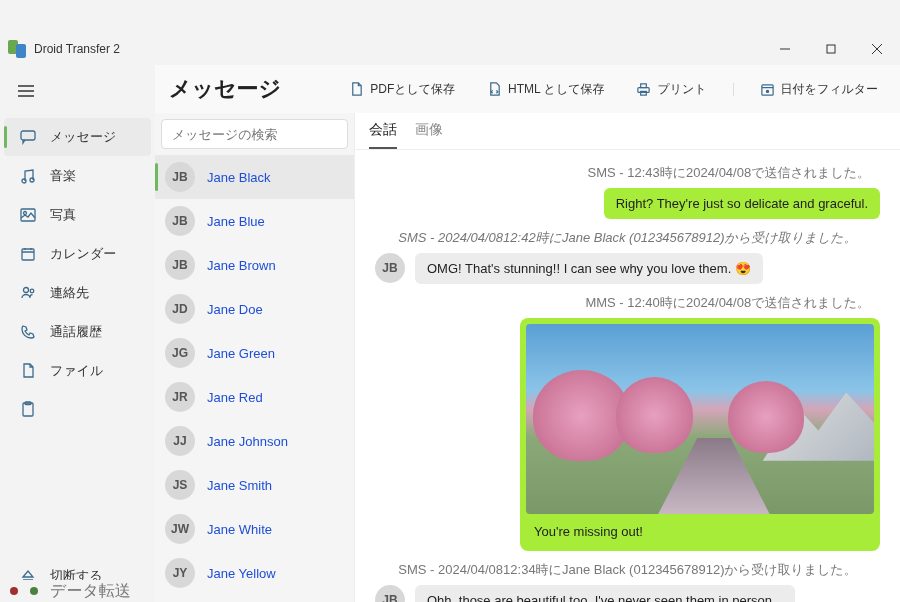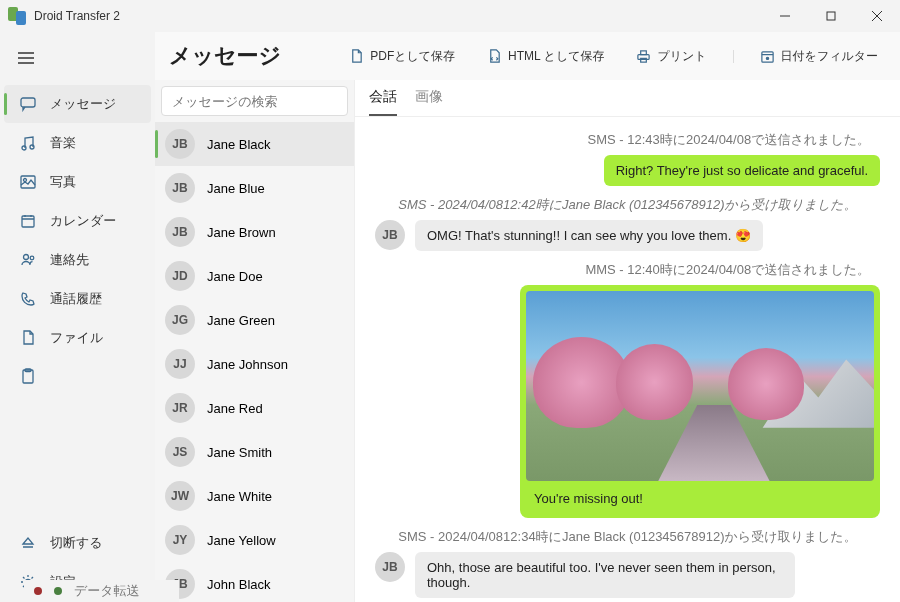--- a/index.html
+++ b/index.html
@@ -1,17 +1,17 @@
 <!DOCTYPE html>
 <html><head>
 <meta charset="utf-8">
 <style>
 * { box-sizing: border-box; margin: 0; padding: 0; font-family: "Segoe UI", "Meiryo", sans-serif; }
 html, body { width: 900px; height: 602px; overflow: hidden; background: #f3f3f3; }
-.titlebar { height: 32px; background: #f3f3f3; display: flex; align-items: center; padding-left: 8px; }
+.titlebar { height: 32px; background: #f3f3f3; display: flex; align-items: center; padding-left: 8px; margin-top: 33px; }
 .titlebar .app-icon { width: 18px; height: 18px; margin-right: 8px; position: relative; }
 .titlebar .app-icon::before { content: ""; position: absolute; width: 10px; height: 14px; left: 0; top: 0; background: #6aa84f; border-radius: 2px; }
 .titlebar .app-icon::after { content: ""; position: absolute; width: 10px; height: 14px; right: 0; bottom: 0; background: #3d85c6; border-radius: 2px; }
 .titlebar .title { font-size: 12px; color: #333; }
 .winbtns { margin-left: auto; display: flex; }
 .winbtn { width: 46px; height: 32px; display: flex; align-items: center; justify-content: center; color: #333; font-size: 12px; }
 .winbtn svg { width: 10px; height: 10px; }
 
 .shell { display: flex; height: 570px; }
 .leftnav { width: 155px; background: #f3f3f3; display: flex; flex-direction: column; padding-top: 8px; }
@@ -33,21 +33,21 @@
 
 .content { flex: 1; display: flex; overflow: hidden; }
 .convlist { width: 200px; background: #f5f5f5; display: flex; flex-direction: column; border-right: 1px solid #eee; }
 .searchwrap { padding: 6px; }
 .search { width: 100%; height: 30px; padding: 0 10px; font-size: 13px; border: 1px solid #ddd; border-radius: 4px; background: #fff; color: #666; outline: none; }
 .convscroll { flex: 1; overflow-y: auto; }
 .convitem { display: flex; align-items: center; gap: 12px; padding: 7px 10px; position: relative; }
 .convitem.sel { background: #e8e8e8; }
 .convitem.sel::before { content: ""; position: absolute; left: 0; top: 8px; bottom: 8px; width: 3px; background: #6fb860; border-radius: 2px; }
 .avatar { width: 30px; height: 30px; border-radius: 50%; background: #d8d8d8; color: #555; font-size: 12px; font-weight: 600; display: flex; align-items: center; justify-content: center; flex-shrink: 0; }
-.cname { font-size: 13px; color: #000000; white-space: nowrap; overflow: hidden; text-overflow: ellipsis; }
+.cname { font-size: 13px; color: #1d4ed8; white-space: nowrap; overflow: hidden; text-overflow: ellipsis; }
 
 .convmain { flex: 1; display: flex; flex-direction: column; background: #fff; }
 .tabs { display: flex; gap: 18px; padding: 8px 14px 0; border-bottom: 1px solid #eee; }
 .tab { font-size: 14px; color: #888; padding-bottom: 8px; }
 .tab.active { color: #222; border-bottom: 2px solid #555; }
 .msgs { flex: 1; overflow-y: auto; padding: 10px 20px; }
 .msgblock { margin-bottom: 10px; }
 .meta { font-size: 13px; color: #777; text-align: center; margin: 4px 0 6px; }
 .row { display: flex; gap: 10px; align-items: flex-start; }
 .row.out { justify-content: flex-end; }
@@ -57,21 +57,21 @@
 .bav { width: 30px; height: 30px; border-radius: 50%; background: #d8d8d8; color: #555; font-size: 12px; font-weight: 600; display: flex; align-items: center; justify-content: center; flex-shrink: 0; }
 .mmsbubble { background: #a8ec3a; border-radius: 8px; padding: 6px; max-width: 360px; margin-left: auto; }
 .mmsimg { height: 190px; border-radius: 4px; position: relative; overflow: hidden; background: linear-gradient(to bottom, #5a9fd4 0%, #8bc4e8 35%, #d4a5b8 45%, #8aa878 60%, #7a9868 100%); }
 .mmsimg::before { content:""; position:absolute; right:0; top:32%; width:40%; height:40%; background: linear-gradient(135deg, #e8e8e8, #b0b8c0); clip-path: polygon(20% 100%, 45% 30%, 60% 60%, 80% 10%, 100% 50%, 100% 100%); }
 .tree { position:absolute; border-radius:50% 50% 45% 45%; background: radial-gradient(circle, #e8a0c0, #c06588); }
 .t1 { left:2%; top:24%; width:28%; height:48%; }
 .t2 { left:26%; top:28%; width:22%; height:40%; }
 .t3 { right:20%; top:30%; width:22%; height:38%; }
 .path { position:absolute; left:38%; right:30%; top:60%; bottom:0; background: linear-gradient(to bottom, #8a7a88, #c8b8c4); clip-path: polygon(35% 0, 65% 0, 100% 100%, 0 100%); }
 .mmscap { padding: 10px 8px 6px; font-size: 13px; color: #222; }
-.statusbar { height: 22px; display: flex; align-items: center; padding: 0 10px; gap: 12px; font-size: 13px; color: #777; background: #f3f3f3; position: absolute; bottom: 0; left: 0; width: 155px; margin-left: 24px; }
+.statusbar { height: 22px; display: flex; align-items: center; padding: 0 10px; gap: 12px; font-size: 16px; color: #777; background: #f3f3f3; position: absolute; bottom: 0; left: 0; width: 155px; }
 .dot { width: 8px; height: 8px; border-radius: 50%; }
 .dot.r { background: #a03030; }
 .dot.g { background: #4a8040; }
 
 ::-webkit-scrollbar { width: 8px; }
 ::-webkit-scrollbar-thumb { background: #c8c8c8; border-radius: 4px; }
 </style>
 </head>
 <body>
 
@@ -271,26 +271,26 @@
             </div>
             <div class="convitem">
               <div class="avatar">JD</div>
               <div class="cname">Jane Doe</div>
             </div>
             <div class="convitem">
               <div class="avatar">JG</div>
               <div class="cname">Jane Green</div>
             </div>
             <div class="convitem">
+              <div class="avatar">JR</div>
+              <div class="cname">Jane Red</div>
+            </div>
+            <div class="convitem">
               <div class="avatar">JJ</div>
               <div class="cname">Jane Johnson</div>
-            </div>
-            <div class="convitem">
-              <div class="avatar">JR</div>
-              <div class="cname">Jane Red</div>
             </div>
             <div class="convitem">
               <div class="avatar">JS</div>
               <div class="cname">Jane Smith</div>
             </div>
             <div class="convitem">
               <div class="avatar">JW</div>
               <div class="cname">Jane White</div>
             </div>
             <div class="convitem">

